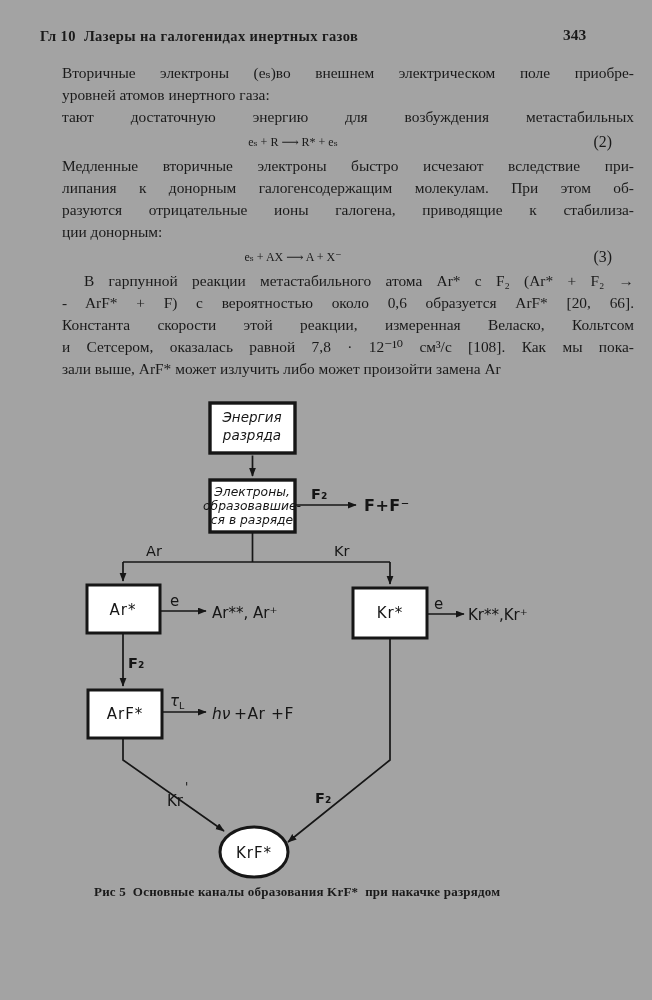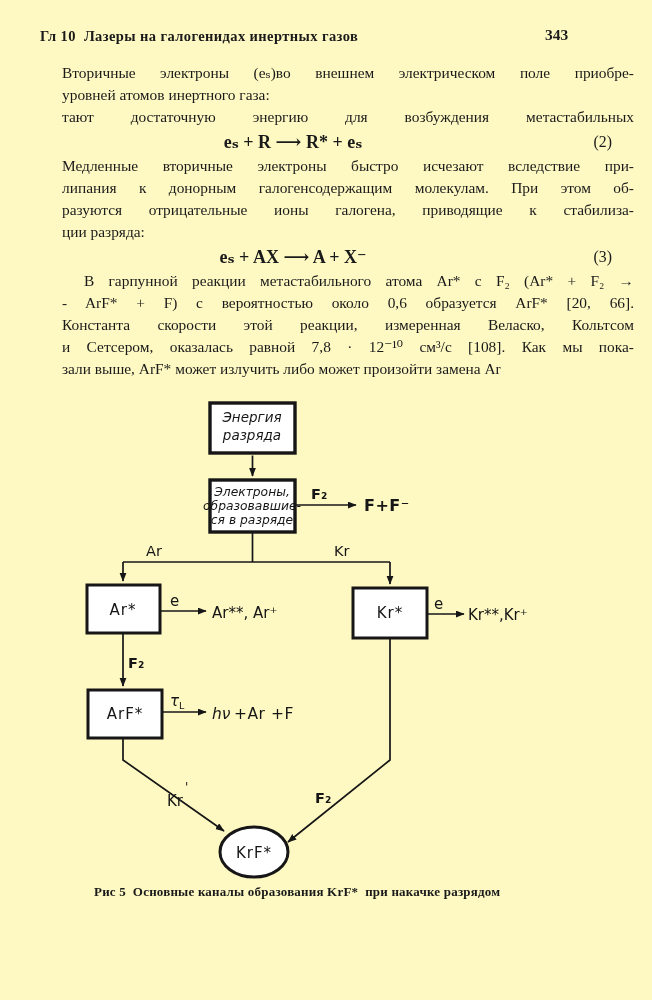--- a/index.html
+++ b/index.html
@@ -1,38 +1,38 @@
 <!DOCTYPE html>
 <html><head>
 <meta charset="utf-8">
 <style>
   html,body{margin:0;padding:0;background:#ffffff;}
   .page{
-    position:relative;width:652px;height:1000px;background:#fef9c3;
+    position:relative;width:652px;height:1000px;background:#a3a3a3;
     color:#1a1a1a;overflow:hidden;
     font-family:"Liberation Serif","DejaVu Serif","DejaVu Sans",serif;
   }
   
   .hdr{position:absolute;top:28px;left:40px;right:40px;height:20px;}
   .hdr .chapter{
     position:absolute;left:0;top:0;font-size:14.5px;letter-spacing:.4px;
     white-space:pre;font-weight:600;
   }
-  .hdr .pagenum{position:absolute;left:505px;top:-2px;font-size:15.5px;font-weight:700;}
+  .hdr .pagenum{position:absolute;left:523px;top:-2px;font-size:15.5px;font-weight:700;}
   
   .textblock{position:absolute;top:62px;left:38px;width:572px;margin-left:24px;}
   .pline{
     height:22px;line-height:22px;font-size:15.4px;white-space:nowrap;
     font-family:"Liberation Serif","DejaVu Serif","DejaVu Sans",serif;
   }
   .j{text-align:justify;text-align-last:justify;}
   .ind{padding-left:22px;}
   .eqrow{position:relative;height:26px;line-height:26px;margin-top:1px;}
   .eqrow .formula{
-    display:block;text-align:center;padding-right:110px;font-size:18px;font-weight:bold;
+    display:block;text-align:center;padding-right:110px;font-size:12px;
   }
   .eqrow .eqnum{position:absolute;right:22px;top:0;font-size:15.8px;}
   
   svg.diagram{position:absolute;top:0;left:0;}
   .ln{stroke:#161616;stroke-width:1.7;fill:none;}
   .bx{fill:#ffffff;stroke:#161616;}
   .bx-heavy{stroke-width:3.4;}
   .bx-med{stroke-width:3;}
   text{fill:#161616;font-family:"DejaVu Sans",sans-serif;}
   .t-ru{font-style:italic;font-size:13.5px;text-anchor:middle;}
@@ -70,21 +70,21 @@
     <div class="pline j">тают достаточную энергию для возбуждения метастабильных</div>
 
     <div class="eqrow">
       <span class="formula">eₛ + R ⟶ R* + eₛ</span>
       <span class="eqnum">(2)</span>
     </div>
 
     <div class="pline j">Медленные вторичные электроны быстро исчезают вследствие при-</div>
     <div class="pline j">липания к донорным галогенсодержащим молекулам. При этом об-</div>
     <div class="pline j">разуются отрицательные ионы галогена, приводящие к стабилиза-</div>
-    <div class="pline">ции разряда:</div>
+    <div class="pline">ции донорным:</div>
 
     <div class="eqrow">
       <span class="formula">eₛ + AX ⟶ A + X⁻</span>
       <span class="eqnum">(3)</span>
     </div>
 
     <div class="pline j ind">В гарпунной реакции метастабильного атома Ar* с F₂ (Ar* + F₂ →</div>
     <div class="pline j">- ArF* + F) с вероятностью около 0,6 образуется ArF* [20, 66].</div>
     <div class="pline j">Константа скорости этой реакции, измеренная Веласко, Кольтсом</div>
     <div class="pline j">и Сетсером, оказалась равной 7,8 · 12⁻¹⁰ см³/с [108]. Как мы пока-</div>

